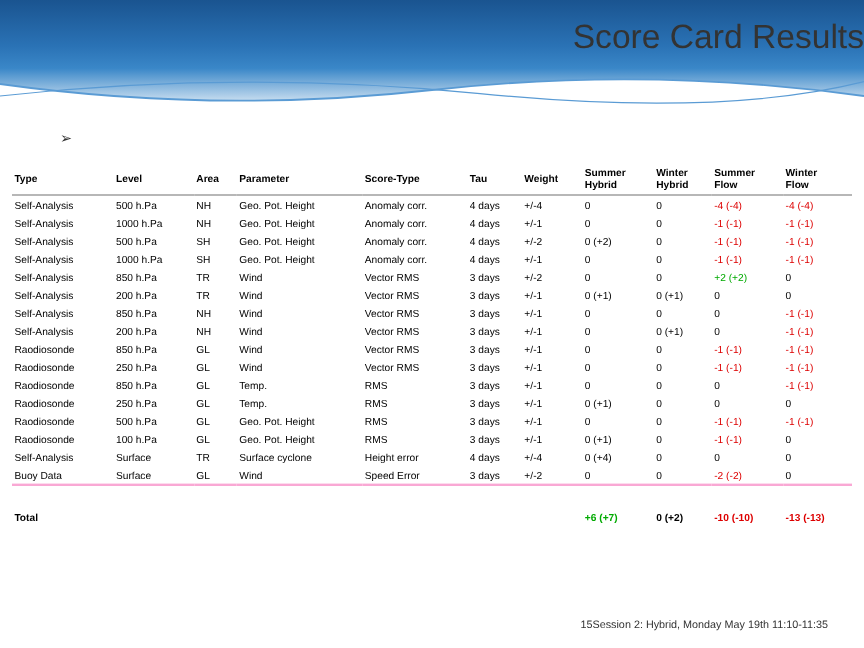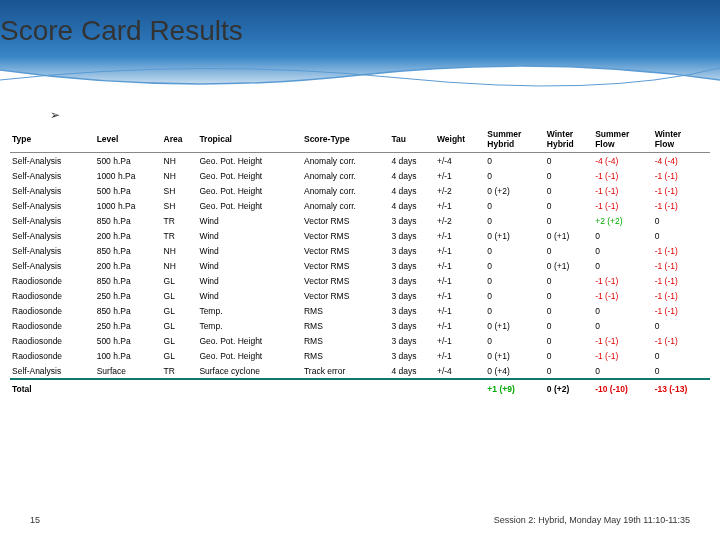--- a/index.html
+++ b/index.html
@@ -1,30 +1,30 @@
 <!DOCTYPE html>
 <html><head>
 <meta charset="utf-8">
 <style>
 *{margin:0;padding:0;box-sizing:border-box}
 body{width:720px;height:540px;font-family:Arial,Helvetica,sans-serif;background:#fff;position:relative;overflow:hidden}
 .slide{width:100%;height:100%;position:relative}
-.header{height:95px;background:linear-gradient(to bottom,#1a5490 0%,#2a72b5 40%,#3a87c8 60%,#fff 100%);position:relative;display:flex;align-items:flex-start;justify-content:flex-start;padding-top:15px}
+.header{height:95px;background:linear-gradient(to bottom,#1a5490 0%,#2a72b5 40%,#3a87c8 60%,#fff 100%);position:relative;display:flex;align-items:flex-start;justify-content:flex-end;padding-top:15px}
 .title{font-size:28px;color:#333;font-weight:400}
 .swoosh{position:absolute;bottom:-5px;left:0;right:0;height:50px}
 .bullet{padding:10px 50px 10px 70px;font-size:14px;color:#222;line-height:1.4;position:relative}
 .arrow{position:absolute;left:50px;top:12px;font-size:12px;color:#333}
-.tbl-wrap{padding:0 10px;margin-top:11px}
+.tbl-wrap{padding:0 10px;margin-top:21px}
 table{border-collapse:collapse;width:100%;font-size:8.5px}
 th{text-align:left;font-weight:bold;padding:3px 2px;border-bottom:1px solid #888;color:#000}
 td{padding:2.5px 2px;color:#000}
-.total-row td{border-top:2px solid #0f766e;font-weight:bold;padding-top:4px}
+.total-row td{border-top:2px solid #f9a8d4;font-weight:bold;padding-top:21px}
 .red{color:#d00}
 .green{color:#0a0}
-.footer{position:absolute;bottom:15px;left:0;right:0;display:flex;justify-content:space-between;padding:0 30px;font-size:9px;color:#333}
+.footer{position:absolute;bottom:15px;left:0;right:0;display:flex;justify-content:flex-end;padding:0 30px;font-size:9px;color:#333}
 .swoosh svg{width:100%;height:100%}
 </style>
 </head>
 <body>
 
 <div class="slide">
   <div class="header">
     <div class="title">Score Card Results</div>
     <div class="swoosh">
       <svg viewBox="0 0 720 50" preserveAspectRatio="none">
@@ -37,21 +37,21 @@
   <div class="bullet">
     <span class="arrow">➢</span>
   </div>
   <div class="tbl-wrap">
     <table>
       <thead>
           <tr id="hrow">
             <th>Type</th>
             <th>Level</th>
             <th>Area</th>
-            <th>Tropical</th>
+            <th>Parameter</th>
             <th>Score-Type</th>
             <th>Tau</th>
             <th>Weight</th>
             <th>Summer<br>Hybrid</th>
             <th>Winter<br>Hybrid</th>
             <th>Summer<br>Flow</th>
             <th>Winter<br>Flow</th>
           </tr>
         </thead>
       <tbody id="tbody">
@@ -235,31 +235,44 @@
             <td>0 (+1)</td>
             <td>0</td>
             <td class="red">-1 (-1)</td>
             <td>0</td>
           </tr>
           <tr>
             <td>Self-Analysis</td>
             <td>Surface</td>
             <td>TR</td>
             <td>Surface cyclone</td>
-            <td>Track error</td>
+            <td>Height error</td>
             <td>4 days</td>
             <td>+/-4</td>
             <td>0 (+4)</td>
             <td>0</td>
             <td>0</td>
             <td>0</td>
           </tr>
+          <tr>
+            <td>Buoy Data</td>
+            <td>Surface</td>
+            <td>GL</td>
+            <td>Wind</td>
+            <td>Speed Error</td>
+            <td>3 days</td>
+            <td>+/-2</td>
+            <td>0</td>
+            <td>0</td>
+            <td class="red">-2 (-2)</td>
+            <td>0</td>
+          </tr>
           <tr class="total-row">
             <td colspan="7">Total</td>
-            <td class="green">+1 (+9)</td>
+            <td class="green">+6 (+7)</td>
             <td>0 (+2)</td>
             <td class="red">-10 (-10)</td>
             <td class="red">-13 (-13)</td>
           </tr>
         </tbody>
     </table>
   </div>
   <div class="footer">
     <span>15</span>
     <span>Session 2: Hybrid, Monday May 19th 11:10-11:35</span>

